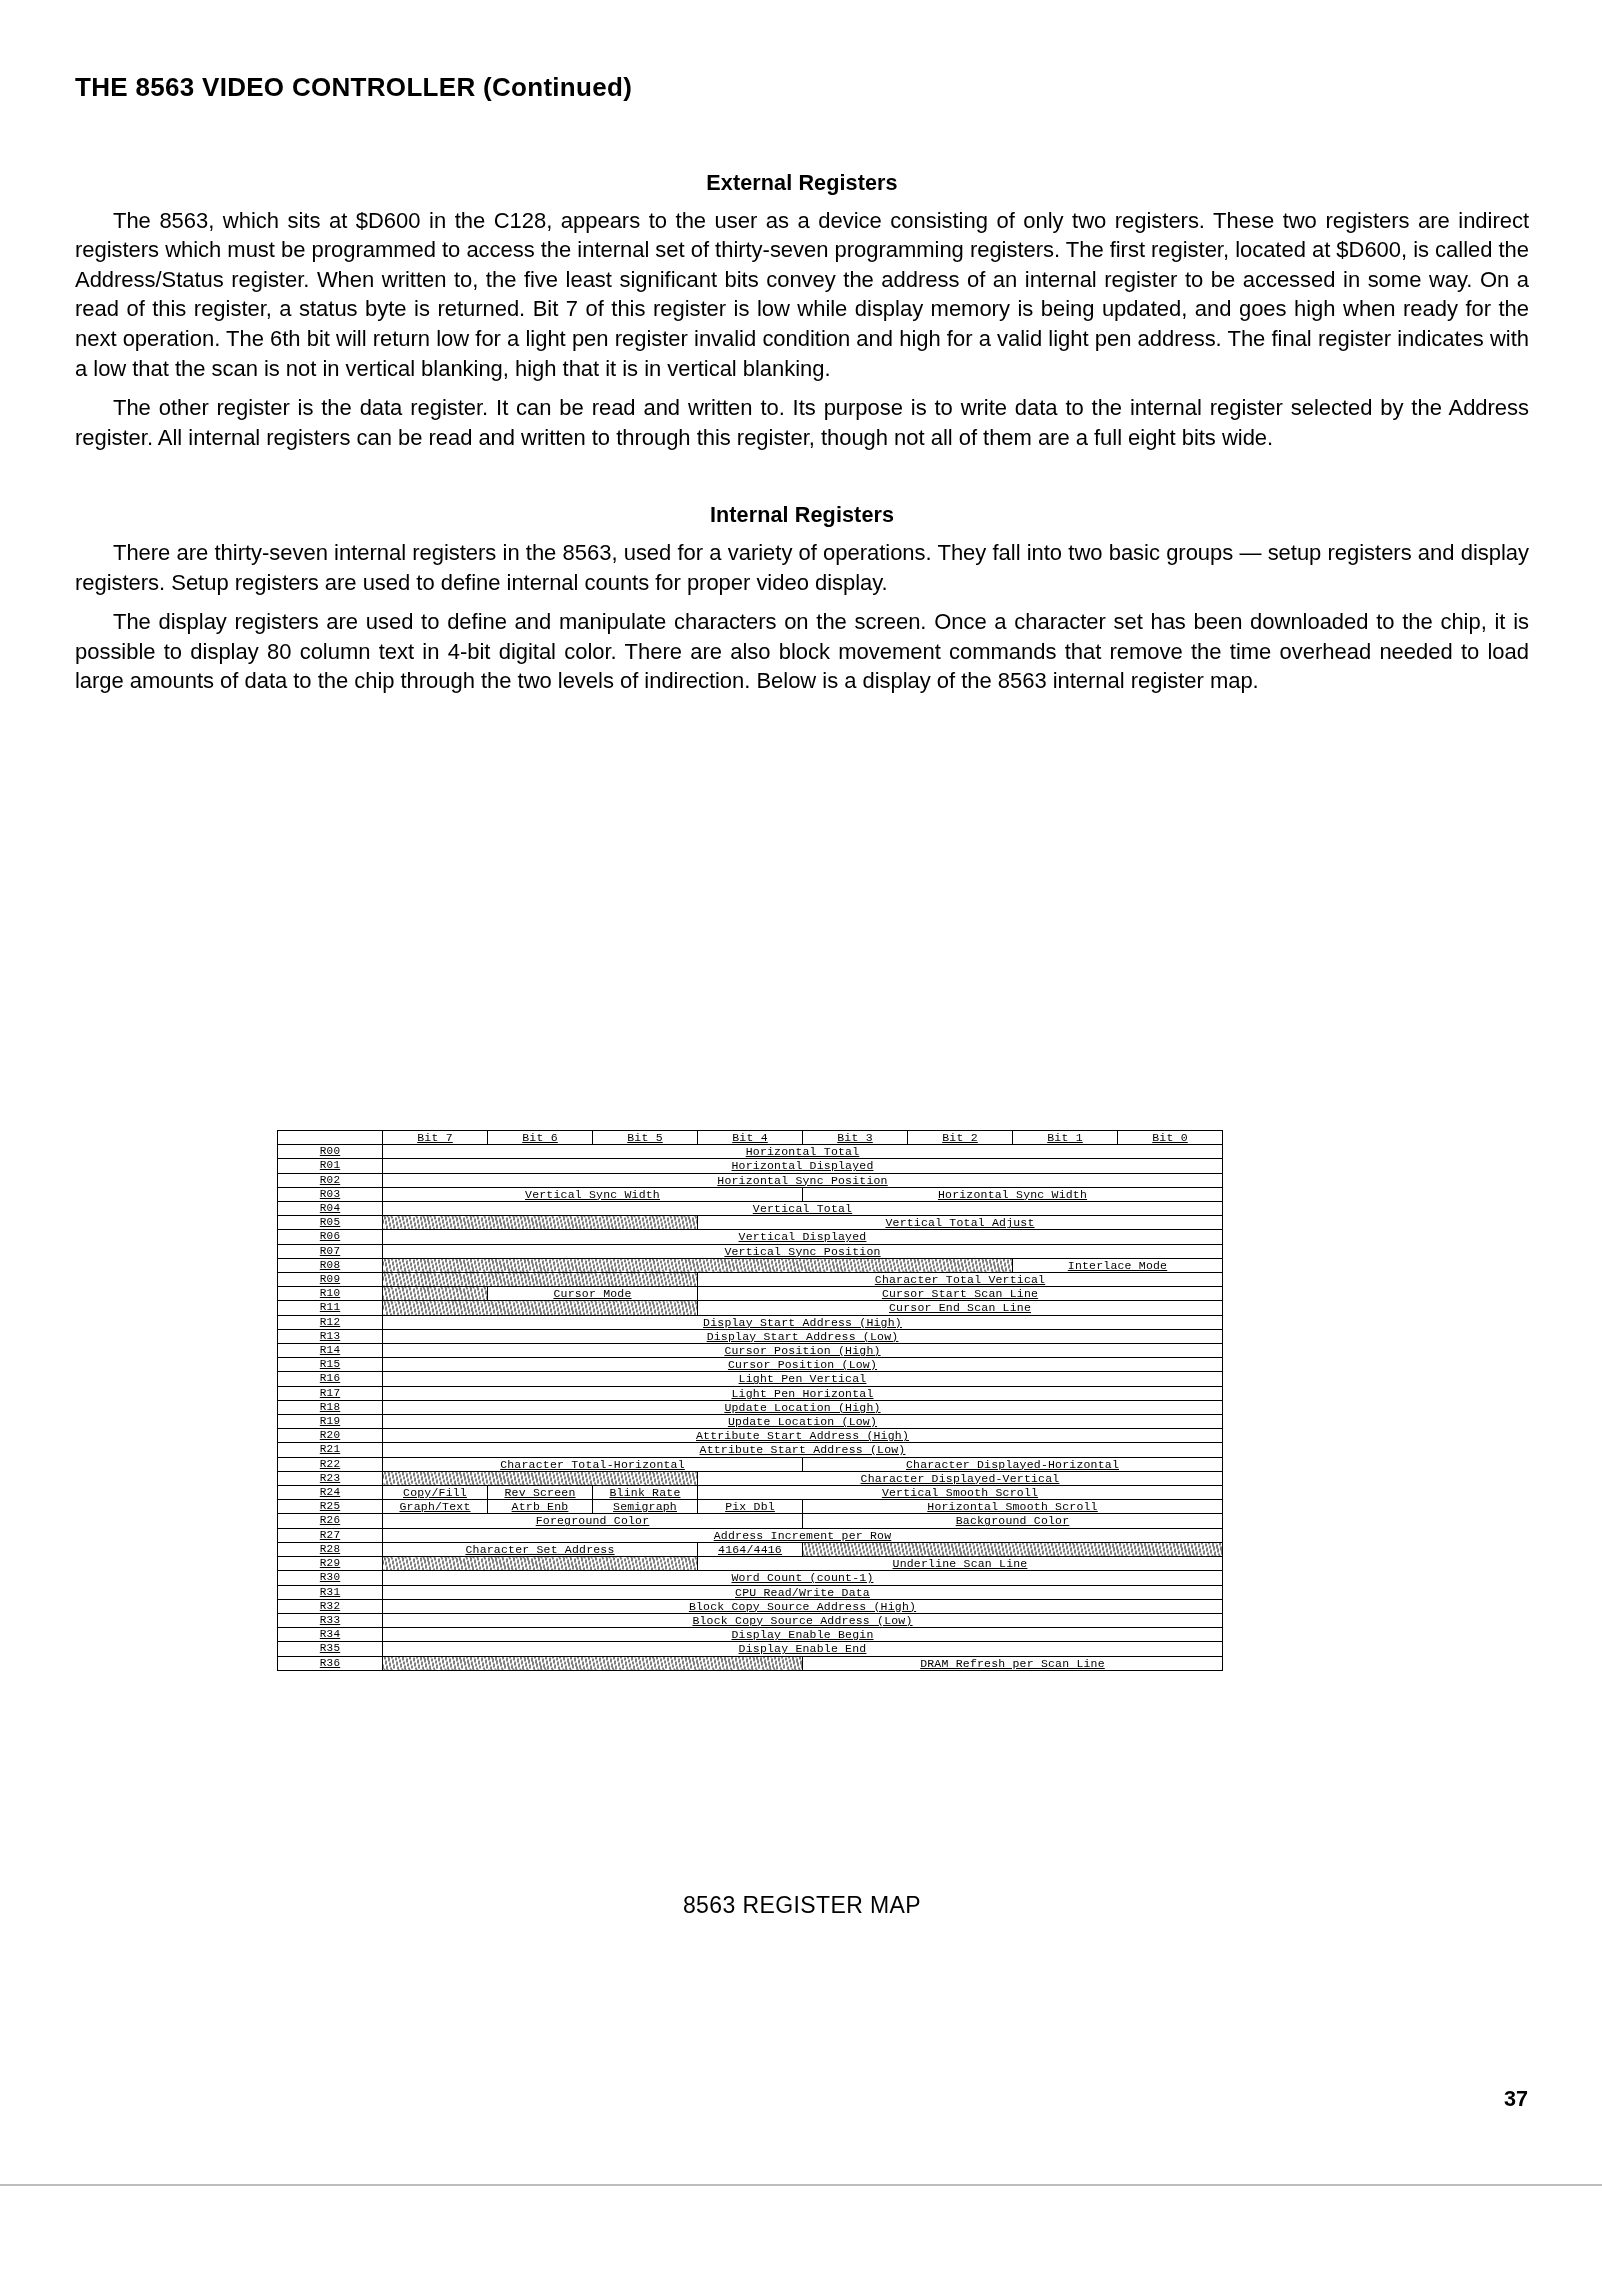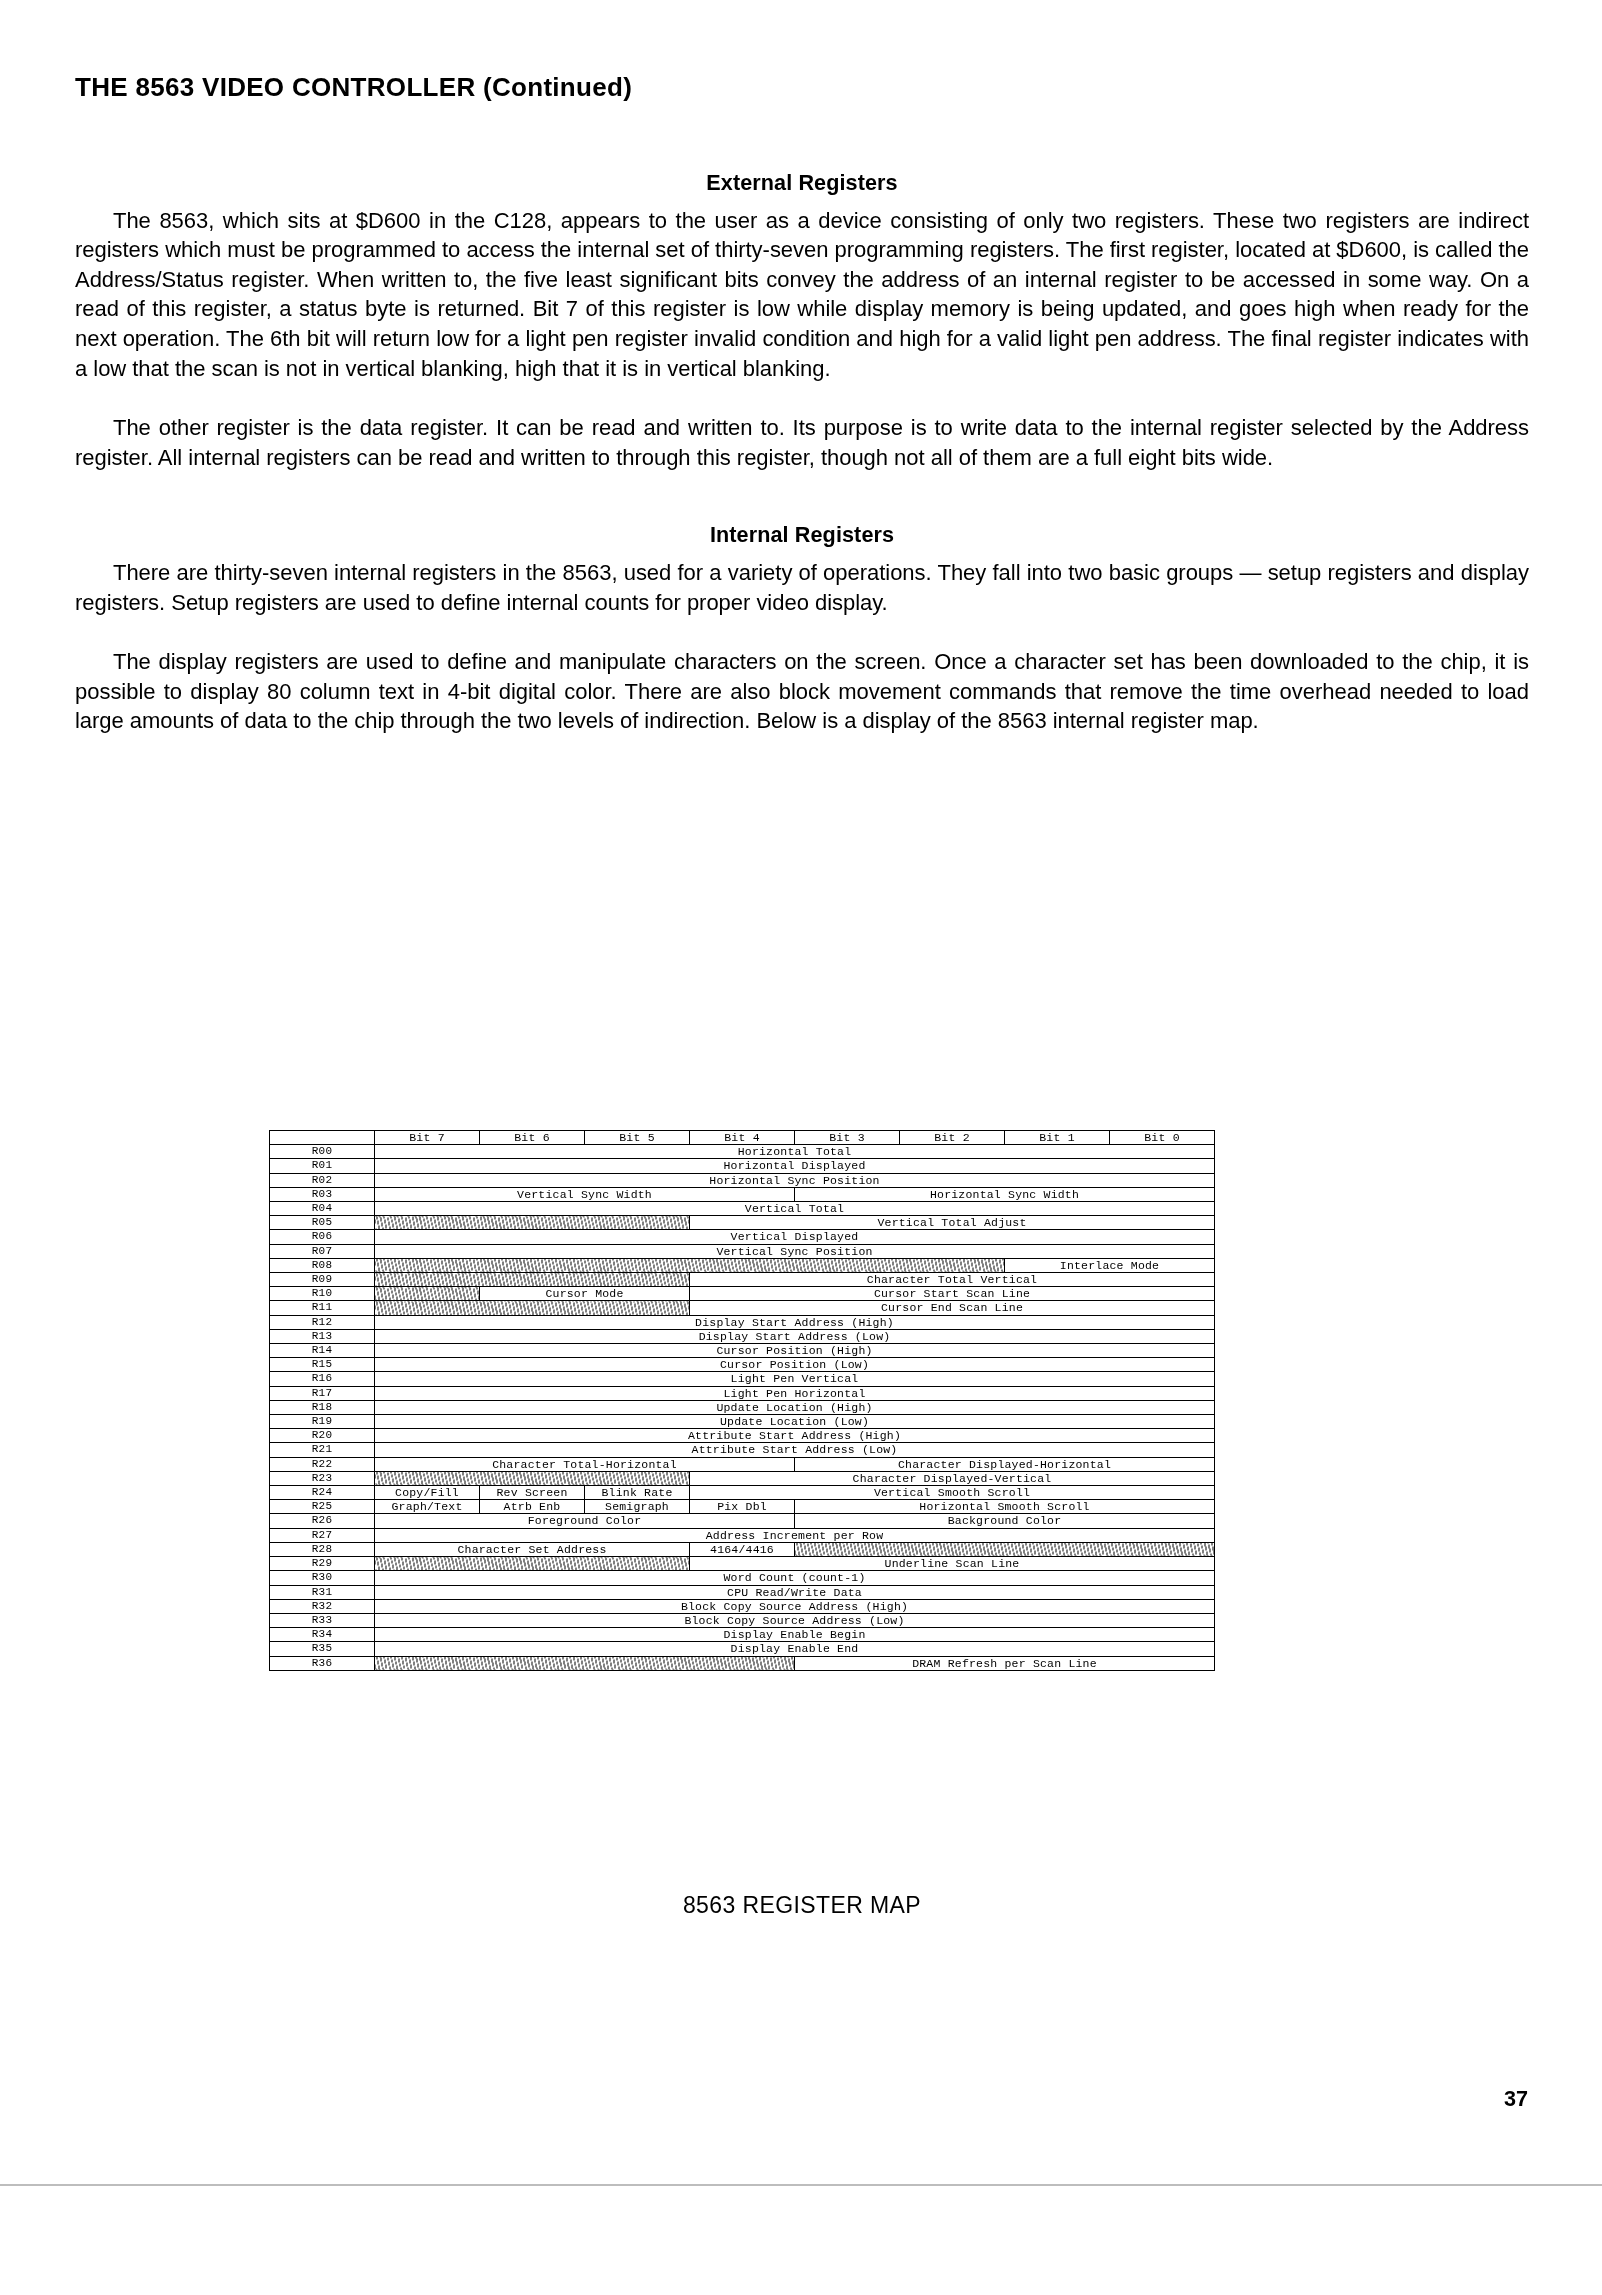--- a/index.html
+++ b/index.html
@@ -47,27 +47,28 @@
   }
   p.body {
     font-size: 22px;
     line-height: 1.345;
     margin: 0 0 0 0;
     text-align: justify;
     text-indent: 38px;
     letter-spacing: -0.03px;
   }
   p.body + p.body {
-    margin-top: 30px;
+    margin-top: 10px;
   }
   .tbl-wrap {
     position: absolute;
-    left: 269px;
+    left: 277px;
     top: 1130px;
     width: 946px;
+    text-decoration: underline;
   }
   table.regmap {
     border-collapse: collapse;
     width: 946px;
     font-family: "Liberation Mono", monospace;
     font-size: 11.5px;
     table-layout: fixed;
   }
   table.regmap td, table.regmap th {
     border: 0.7px solid #000;

